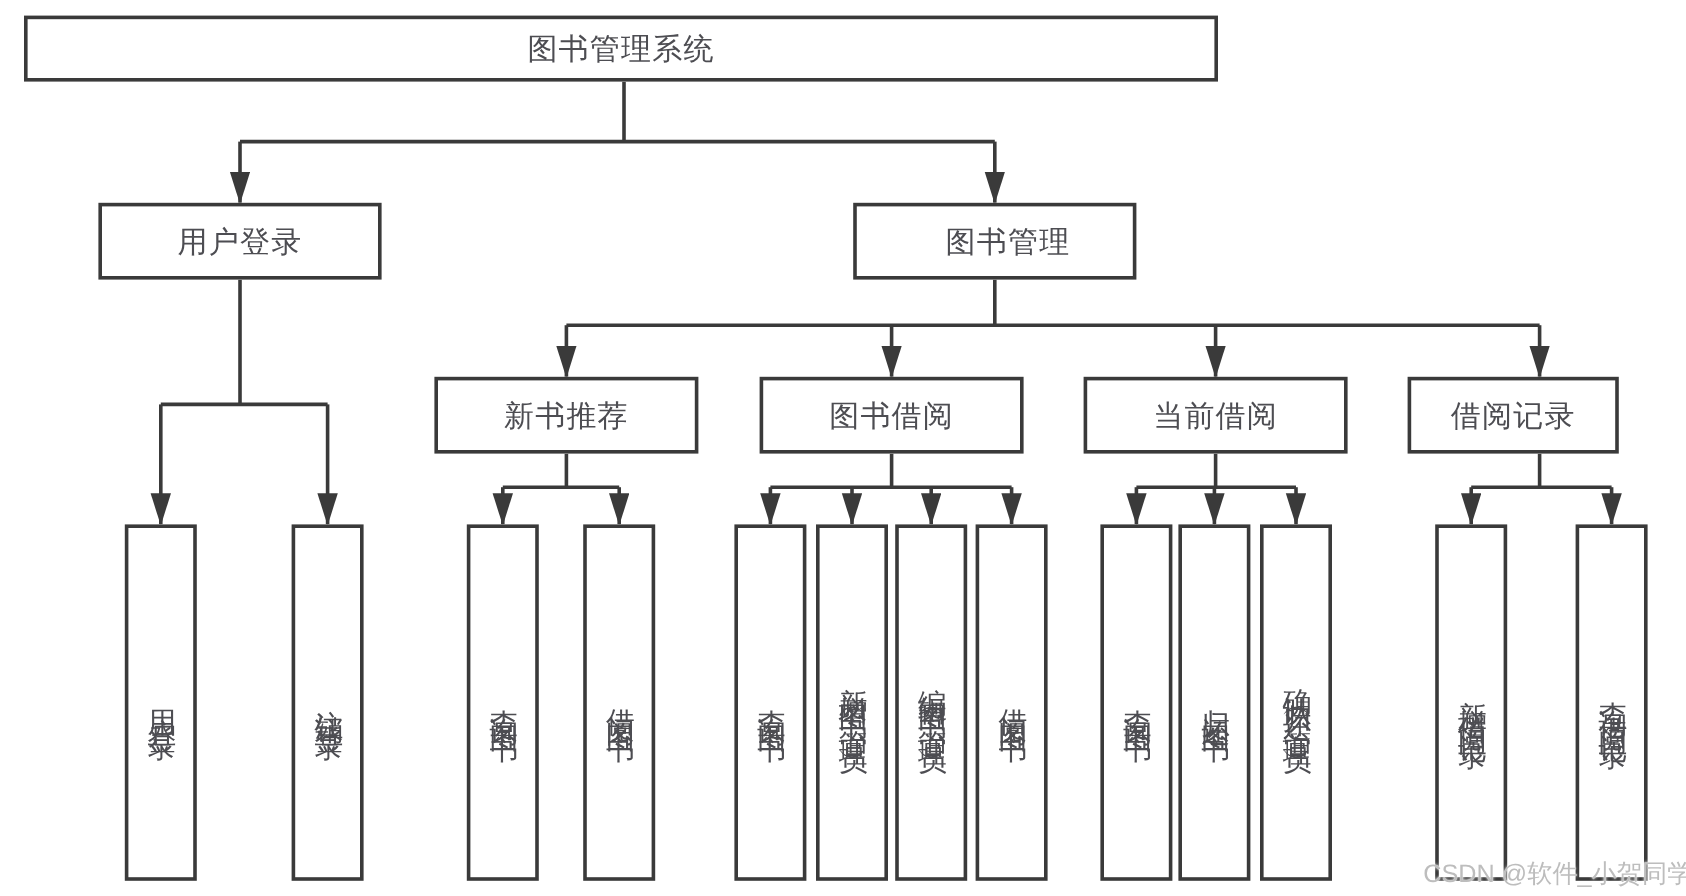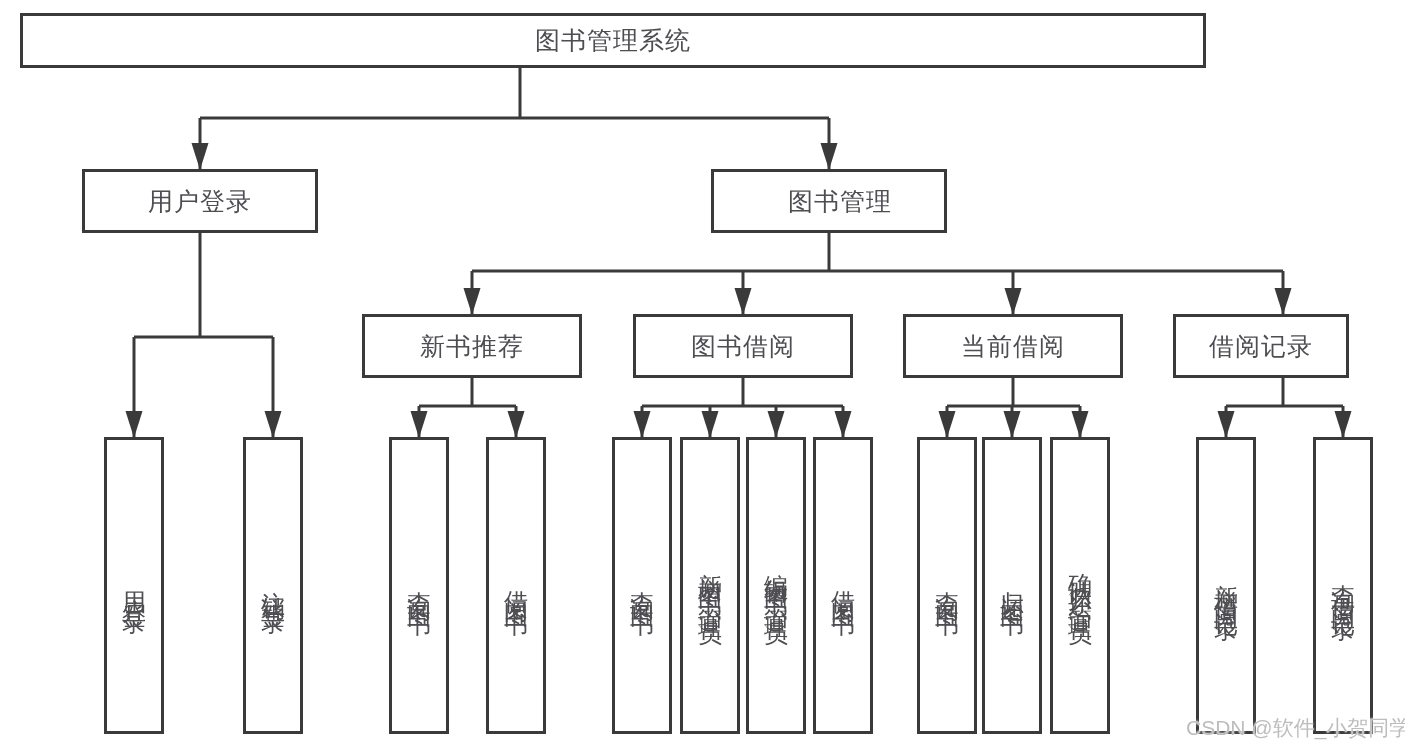--- a/index.html
+++ b/index.html
@@ -95,21 +95,21 @@
       <path d="M1012,406 V437" marker-end="url(#arrow)"></path>
       <path d="M1080,406 V437" marker-end="url(#arrow)"></path>
 
       <path d="M1283,378 V406"></path>
       <path d="M1226,406 H1343"></path>
       <path d="M1226,406 V437" marker-end="url(#arrow)"></path>
       <path d="M1343,406 V437" marker-end="url(#arrow)"></path>
     </g>
   </svg>
 
-  <div class="node hbox" style="left:20px; top:13px; width:1186px; height:55px;">图书管理系统</div>
+  <div class="node hbox" style="left:20px; top:13px; width:995px; height:55px;">图书管理系统</div>
 
   <div class="node hbox" style="left:82px; top:169px; width:236px; height:64px;">用户登录</div>
   <div class="node hbox" style="left:711px; top:169px; width:236px; height:64px;padding-left:22px;">图书管理</div>
 
   <div class="node hbox" style="left:633px; top:314px; width:220px; height:64px;">图书借阅</div>
   <div class="node hbox" style="left:362px; top:314px; width:220px; height:64px;">新书推荐</div>
   <div class="node hbox" style="left:903px; top:314px; width:220px; height:64px;">当前借阅</div>
   <div class="node hbox" style="left:1173px; top:314px; width:176px; height:64px;">借阅记录</div>
 
   <div class="node vbox" style="left:104px;">用户登录</div>

